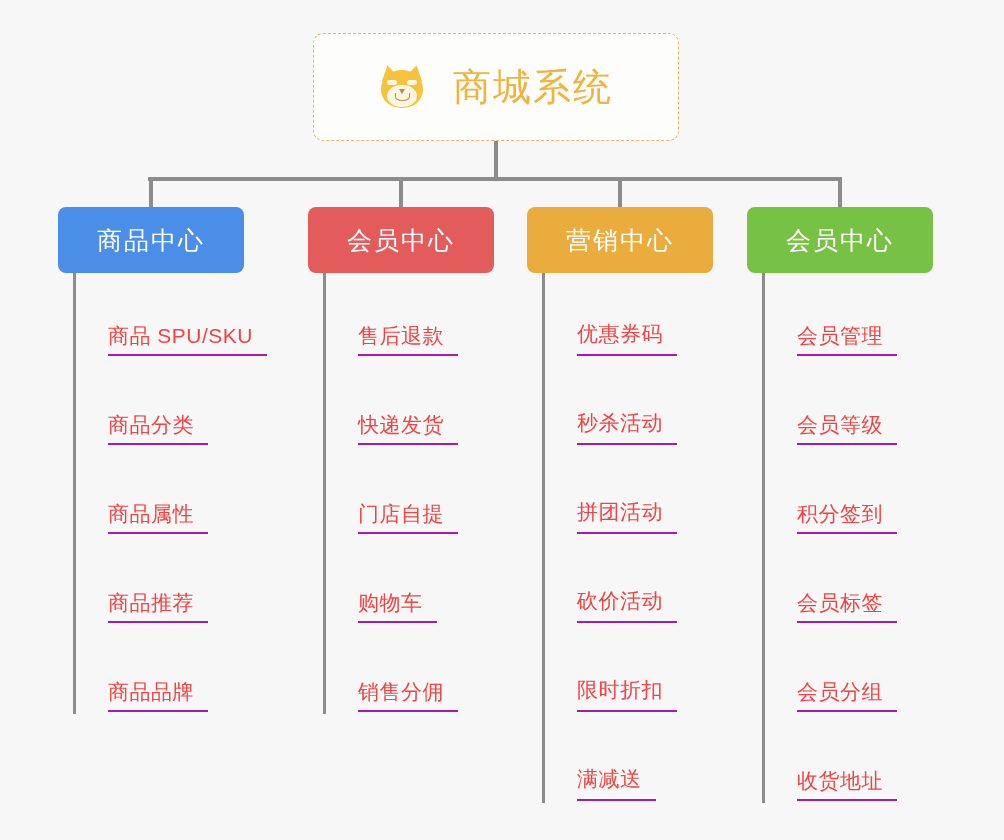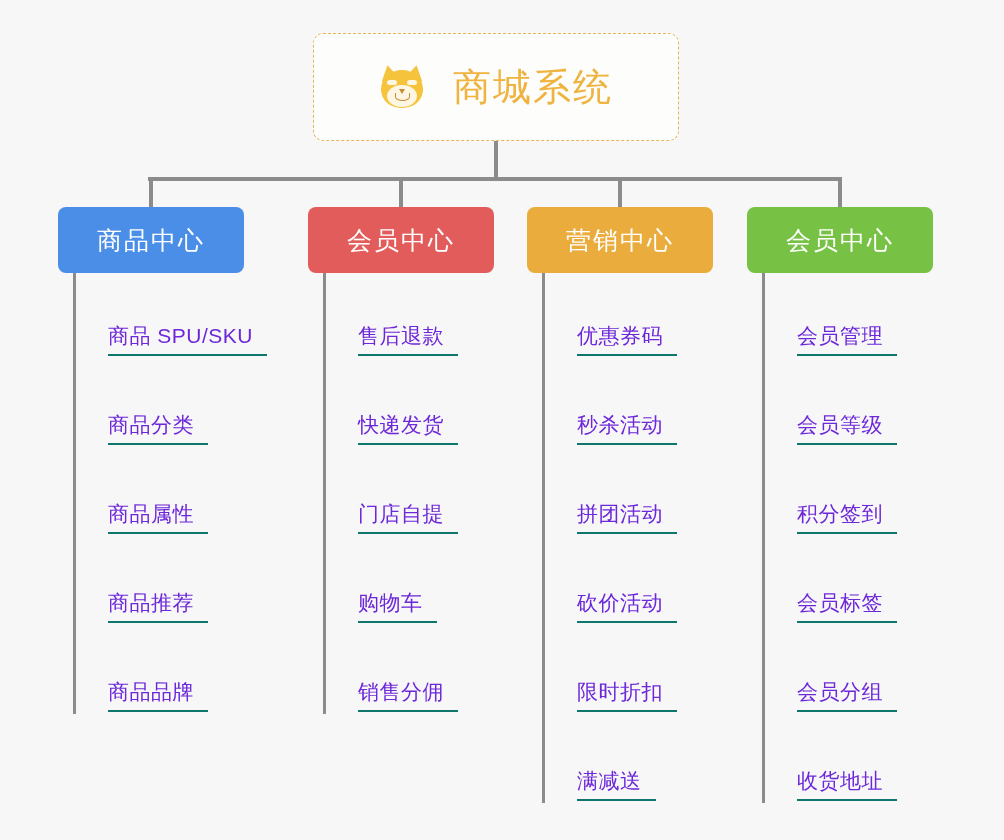--- a/index.html
+++ b/index.html
@@ -171,23 +171,23 @@
     position: relative;
     height: 89px;
     box-sizing: border-box;
     display: flex;
     align-items: flex-end;
     padding-left: 35px;
     padding-bottom: 6px;
   }
   .leaf-label {
     font-size: 21px;
-    color: #6d28d9;
+    color: #ef4444;
     line-height: 1.15;
-    border-bottom: 2px solid #0f766e;
+    border-bottom: 2px solid #a21caf;
     padding: 0 14px 6px 0;
     white-space: nowrap;
     letter-spacing: 0.5px;
   }
 </style>
 </head>
 <body>
 
 <div id="diagram">
 
@@ -244,21 +244,21 @@
             <span class="leaf-label">门店自提</span>
           </div>
           <div class="leaf">
             <span class="leaf-label">购物车</span>
           </div>
           <div class="leaf">
             <span class="leaf-label">销售分佣</span>
           </div>
         </div>
       </div>
-      <div class="branch" style="left: 527px;">
+      <div class="branch" style="left: 527px; font-family: Liberation Mono, monospace;">
         <div class="branch-header" style="background: rgb(234, 172, 60);">营销中心</div>
         <div class="leaf-list">
           <div class="spine"></div>
           <div class="leaf">
             <span class="leaf-label">优惠券码</span>
           </div>
           <div class="leaf">
             <span class="leaf-label">秒杀活动</span>
           </div>
           <div class="leaf">

